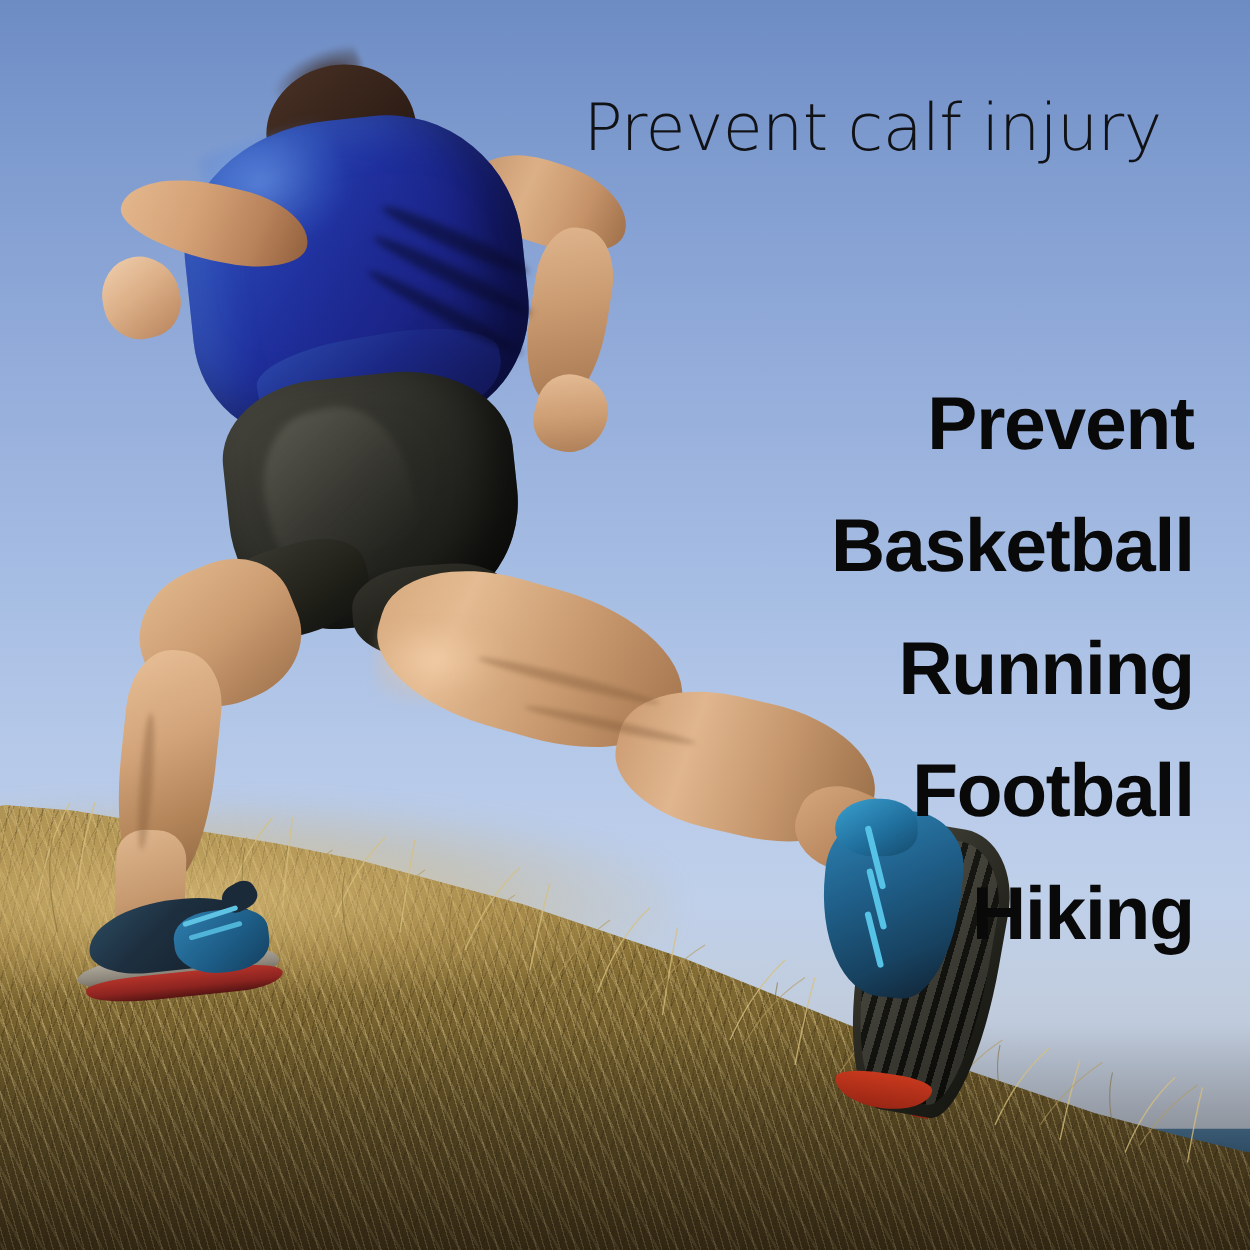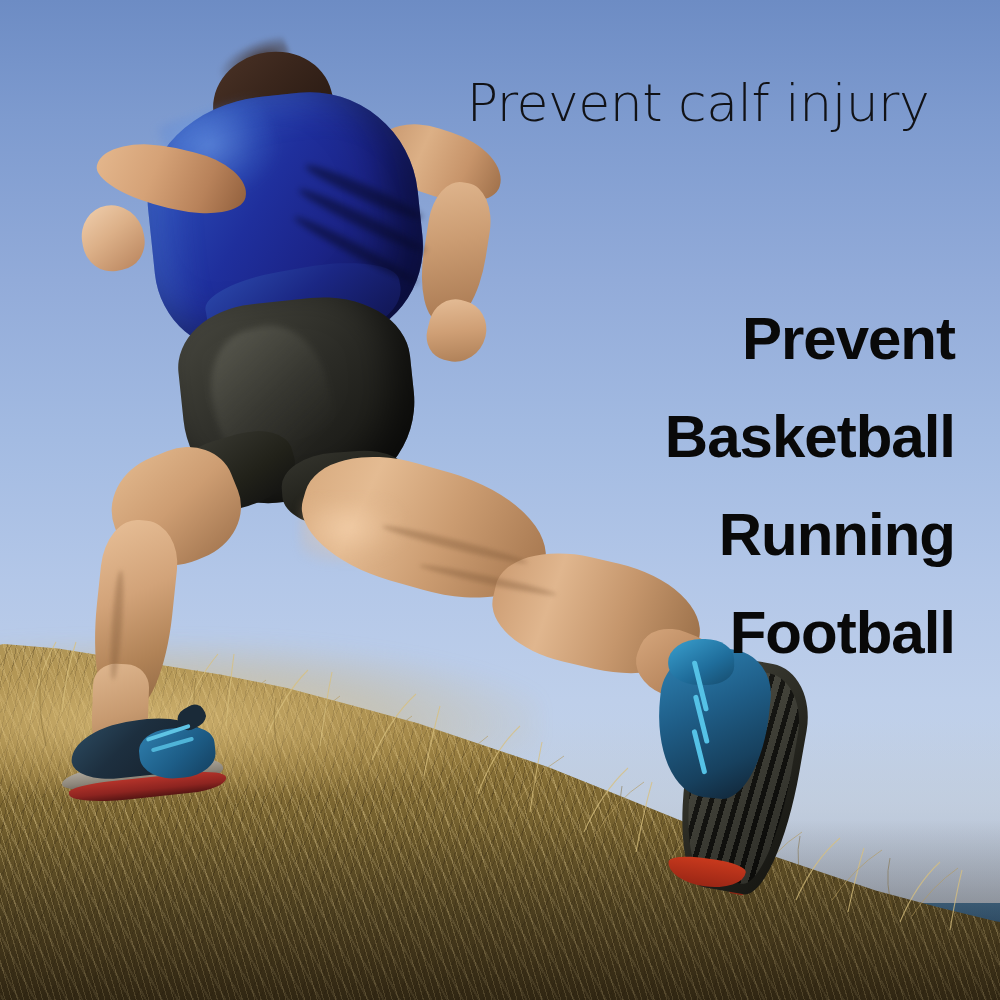--- a/index.html
+++ b/index.html
@@ -587,15 +587,16 @@
 
   <div class="headline">
     <div>Prevent calf injury</div>
   </div>
 
   <div class="sports">
     <div class="sport">Prevent</div>
     <div class="sport">Basketball</div>
     <div class="sport">Running</div>
     <div class="sport">Football</div>
+    <div class="sport">Hiking</div>
   </div>
 
 </div>
 
 </body></html>

